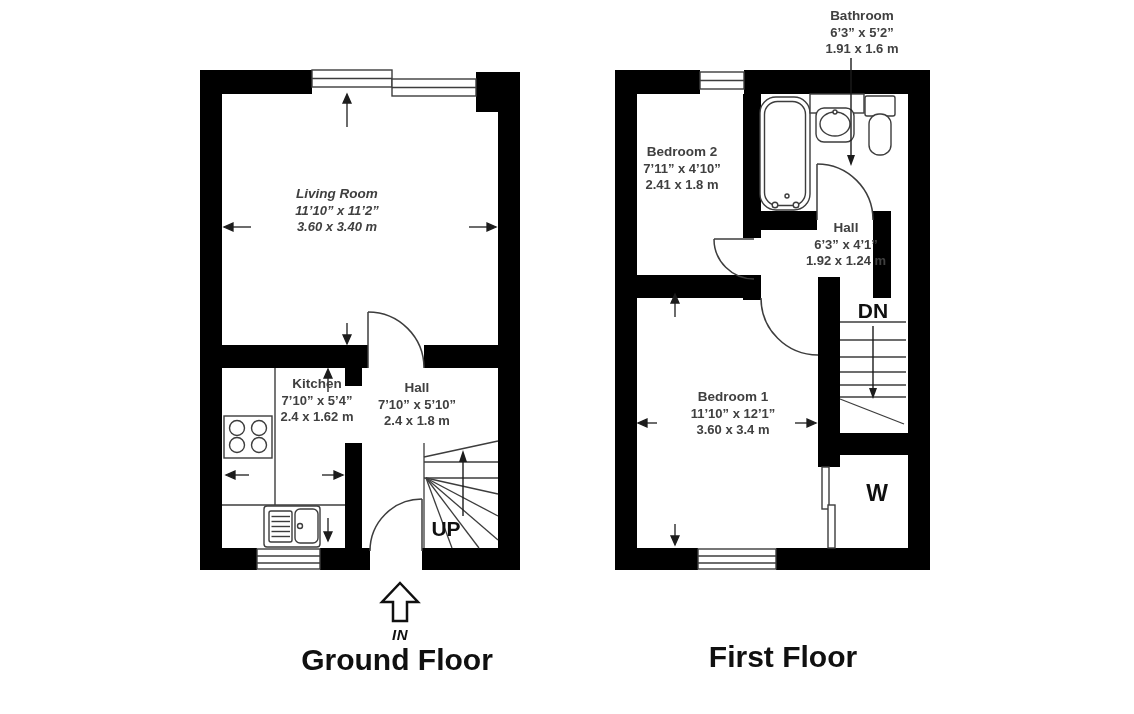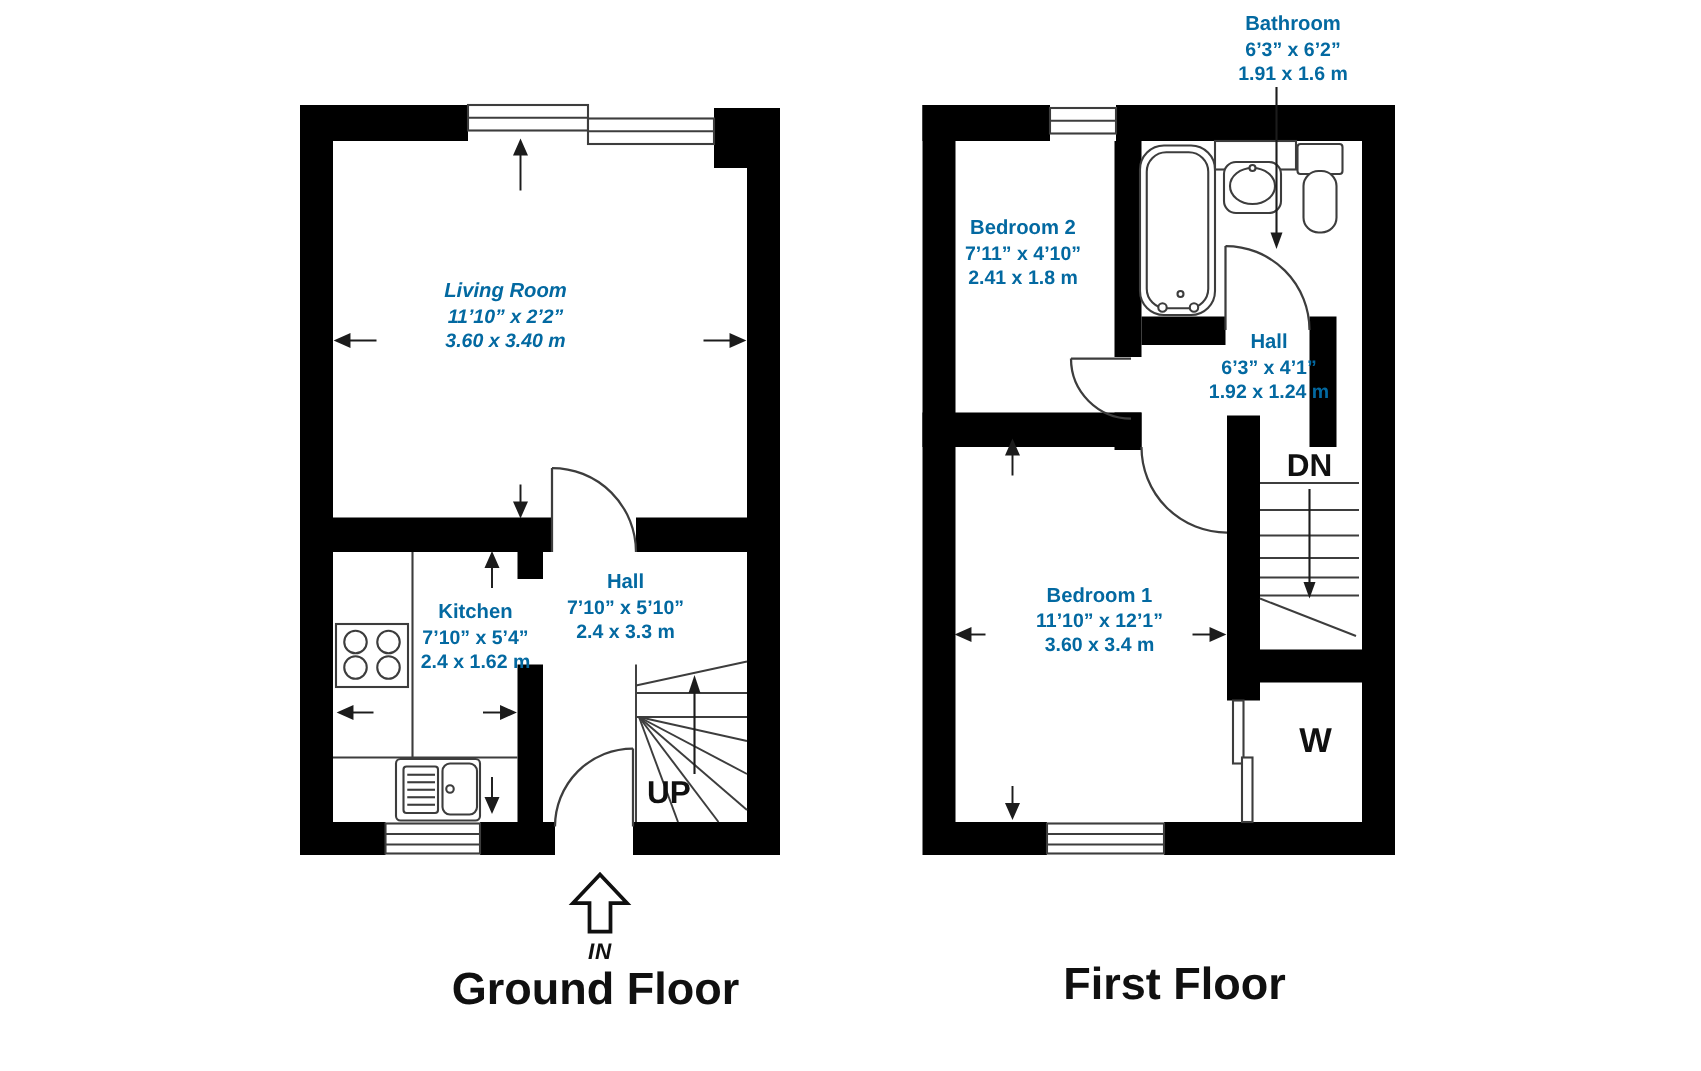--- a/index.html
+++ b/index.html
@@ -3,21 +3,21 @@
 <meta charset="utf-8">
 <style>
   html,body{margin:0;padding:0;background:#ffffff;}
   .plan{
     position:relative;width:1134px;height:714px;background:#ffffff;
     font-family:"Liberation Sans",sans-serif;overflow:hidden;
   }
   .plan svg{position:absolute;left:0;top:0;}
   .room-label{
     position:absolute;transform:translateX(-50%);
-    text-align:center;color:#0369a1;font-weight:600;
+    text-align:center;color:#404040;font-weight:600;
     font-size:13.5px;line-height:16.5px;white-space:nowrap;
   }
   .room-label .dim{font-size:13px;}
   .floor-title{
     position:absolute;transform:translateX(-50%);
     color:#101010;font-weight:600;font-size:30px;white-space:nowrap;text-align:center;
   }
   .stair-label{
     position:absolute;transform:translateX(-50%);
     color:#101010;font-weight:600;font-size:21px;white-space:nowrap;text-align:right;
@@ -235,45 +235,45 @@
       </g>
       <g>
         <line x1="851" y1="58" x2="851" y2="157" stroke="#1c1c1c" stroke-width="1.4"></line>
         <polygon points="847,155 855,155 851,166" fill="#1c1c1c"></polygon>
       </g>
     </g>
   </svg>
 
   <div class="room-label" style="left:337px;top:186px;font-style:italic;">
     <div>Living Room</div>
-    <div class="dim">11’10” x 2’2”</div>
+    <div class="dim">11’10” x 11’2”</div>
     <div class="dim">3.60 x 3.40 m</div>
   </div>
 
-  <div class="room-label" style="left:317px;top:400px;">
+  <div class="room-label" style="left:317px;top:376px;">
     <div>Kitchen</div>
     <div class="dim">7’10” x 5’4”</div>
     <div class="dim">2.4 x 1.62 m</div>
   </div>
 
   <div class="room-label" style="left:417px;top:380px;">
     <div>Hall</div>
     <div class="dim">7’10” x 5’10”</div>
-    <div class="dim">2.4 x 3.3 m</div>
+    <div class="dim">2.4 x 1.8 m</div>
   </div>
 
   <div class="stair-label" style="left:446px;top:517px;">UP</div>
 
   <div class="in-label" style="left:400px;top:626px;">IN</div>
 
   <div class="floor-title" style="left:397px;top:643px;">Ground Floor</div>
 
   <div class="room-label" style="left:862px;top:8px;">
     <div>Bathroom</div>
-    <div class="dim">6’3” x 6’2”</div>
+    <div class="dim">6’3” x 5’2”</div>
     <div class="dim">1.91 x 1.6 m</div>
   </div>
 
   <div class="room-label" style="left:682px;top:144px;">
     <div>Bedroom 2</div>
     <div class="dim">7’11” x 4’10”</div>
     <div class="dim">2.41 x 1.8 m</div>
   </div>
 
   <div class="room-label" style="left:846px;top:220px;">

